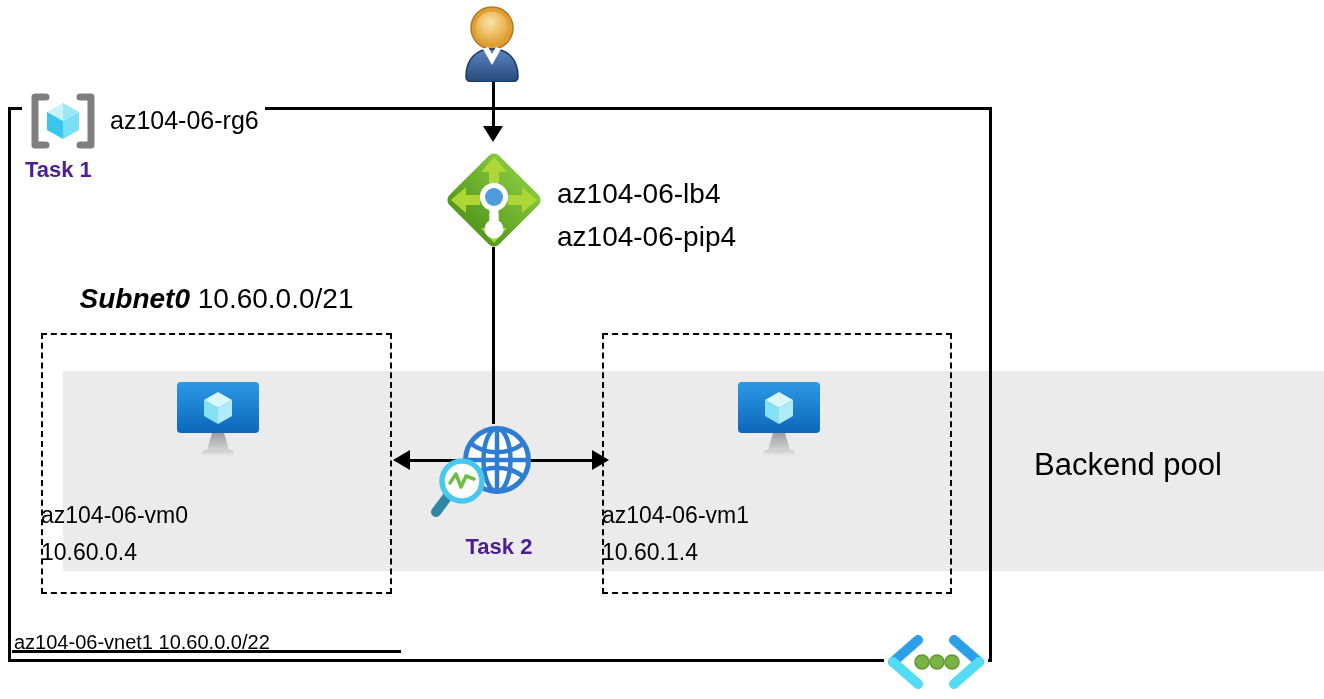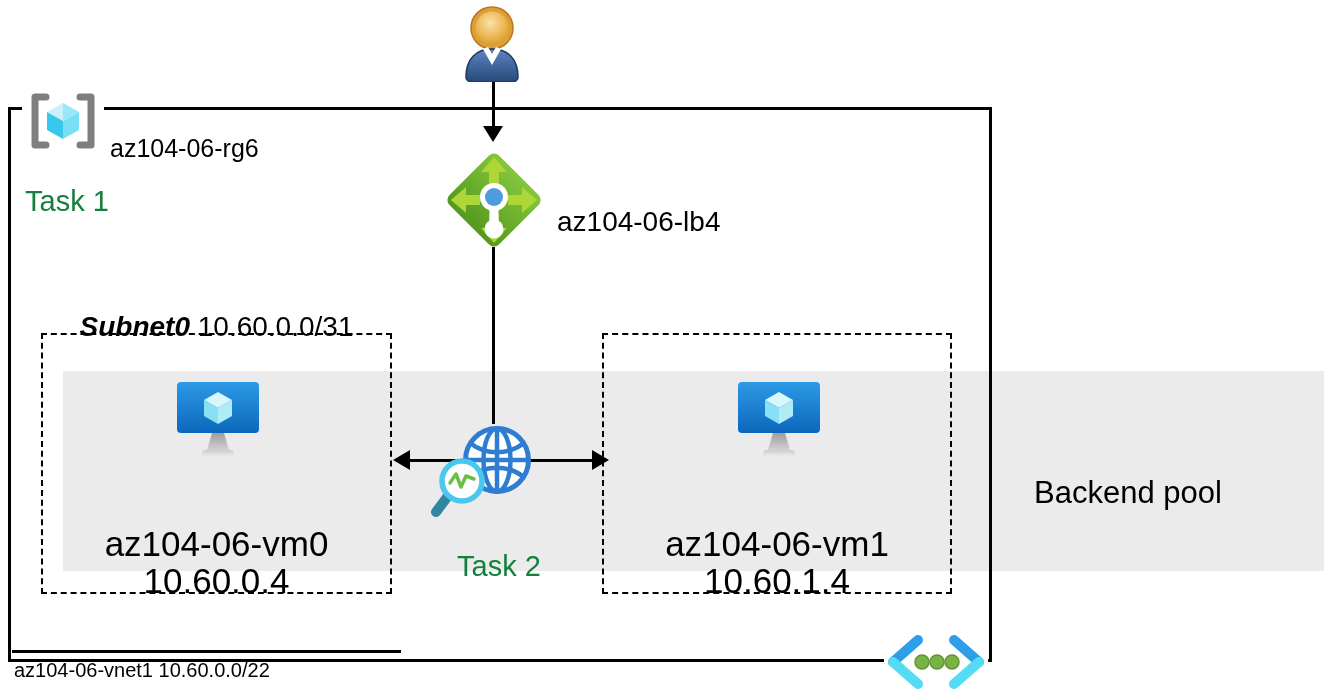--- a/index.html
+++ b/index.html
@@ -10,31 +10,31 @@
   .abs{position:absolute;}
   
   .band{left:63px;top:371px;width:1261px;height:200px;background:#ebebeb;z-index:1;}
   
   .rgbox{left:8px;top:107px;width:984px;height:555px;border:3px solid #000;box-sizing:border-box;background:transparent;z-index:3;}
   
   .subnetbox{border:2px dashed #000;box-sizing:border-box;z-index:2;}
   .subnet0{left:41px;top:333px;width:351px;height:261px;}
   .subnet1{left:602px;top:333px;width:350px;height:261px;}
   
-  .txt{z-index:6;white-space:nowrap;margin-top:28px;}
+  .txt{z-index:6;white-space:nowrap;}
   .rg-label{left:104px;top:104px;font-size:25px;background:#fff;padding:2px 6px;z-index:5;}
-  .task{font-size:29px;font-weight:normal;color:#15803d;}
+  .task{font-size:22px;font-weight:bold;color:#4c1d95;}
   .task1{left:25px;top:157px;}
-  .task2{left:404px;top:522px;width:190px;text-align:center;}
+  .task2{left:404px;top:534px;width:190px;text-align:center;}
   .lb-labels{left:557px;top:172px;font-size:28px;line-height:43px;}
   .subnet-label{font-size:28px;top:283px;text-align:center;}
   .subnet-label b{font-weight:bold;font-style:italic;}
   .sn0{left:41px;width:351px;}
   .sn1{left:602px;width:350px;}
-  .vm-label{font-size:35px;line-height:37px;top:497px;text-align:center;z-index:6;}
+  .vm-label{font-size:23px;line-height:37px;top:497px;z-index:6;}
   .backend{left:992px;top:447px;width:272px;text-align:center;font-size:31px;z-index:6;}
   .vnet-label{left:14px;top:631px;font-size:20px;z-index:6;}
   .strike{left:12px;top:650px;width:389px;height:3px;background:#000;z-index:7;}
   
   .line{background:#000;z-index:4;}
   .l-person{left:492px;top:79px;width:3px;height:49px;}
   .ah-down{left:483px;top:126px;width:0;height:0;border-left:10px solid transparent;border-right:10px solid transparent;border-top:16px solid #000;z-index:4;}
   .l-lb-globe{left:492px;top:247px;width:3px;height:177px;}
   .l-horiz{left:406px;top:459px;width:190px;height:3px;}
   .ah-left{left:393px;top:450px;width:0;height:0;border-top:10px solid transparent;border-bottom:10px solid transparent;border-right:17px solid #000;z-index:4;}
@@ -183,25 +183,26 @@
       <circle cx="58" cy="32" r="7" fill="#79b345" stroke="#61962f" stroke-width="1.5"></circle>
       <circle cx="73" cy="32" r="7" fill="#79b345" stroke="#61962f" stroke-width="1.5"></circle>
     </svg>
   </div>
 
   <div class="abs txt rg-label">az104-06-rg6</div>
   <div class="abs txt task task1">Task 1</div>
 
   <div class="abs txt lb-labels">
     <div>az104-06-lb4</div>
+    <div>az104-06-pip4</div>
   </div>
 
   <div class="abs txt subnet-label sn0">
     <b>Subnet0</b>
-    <span>10.60.0.0/31</span>
+    <span>10.60.0.0/21</span>
   </div>
 
   <div class="abs txt vm-label sn0">
     <div>az104-06-vm0</div>
     <div>10.60.0.4</div>
   </div>
   <div class="abs txt vm-label sn1">
     <div>az104-06-vm1</div>
     <div>10.60.1.4</div>
   </div>

